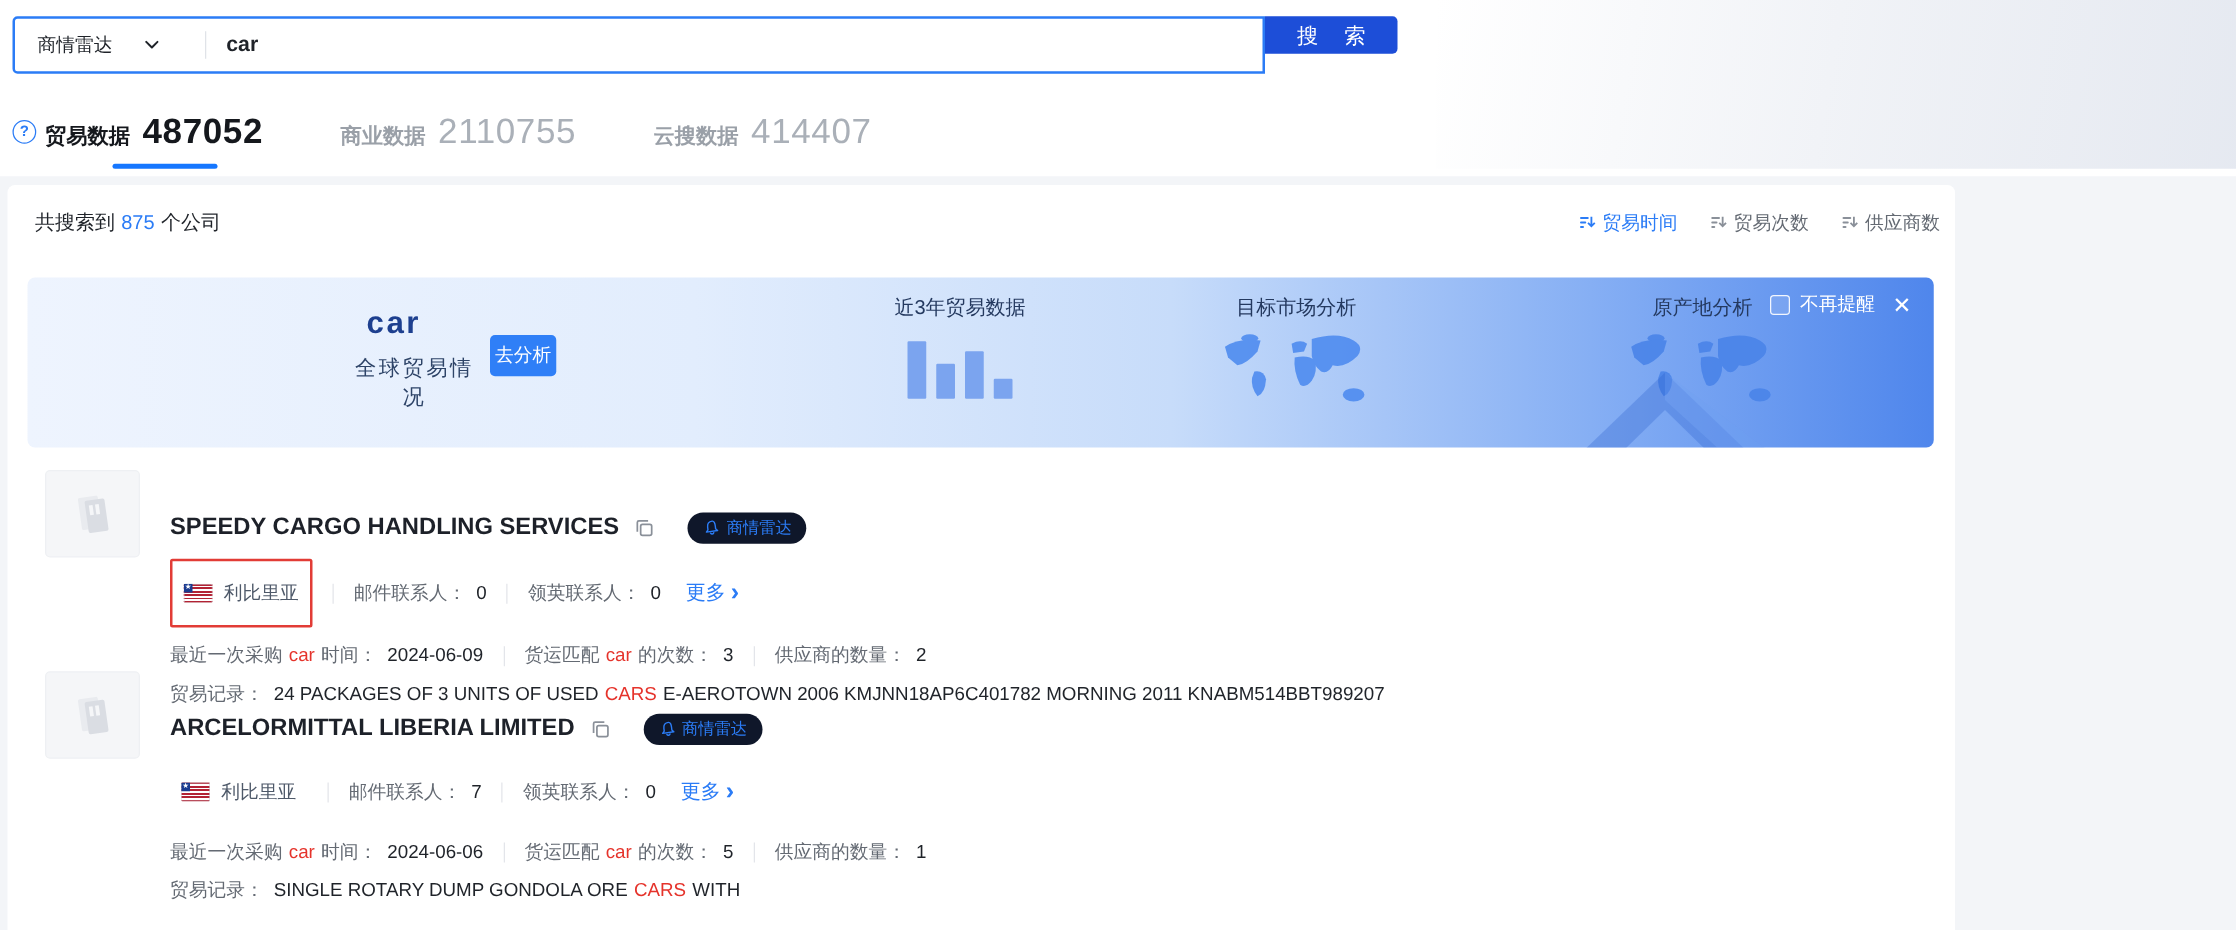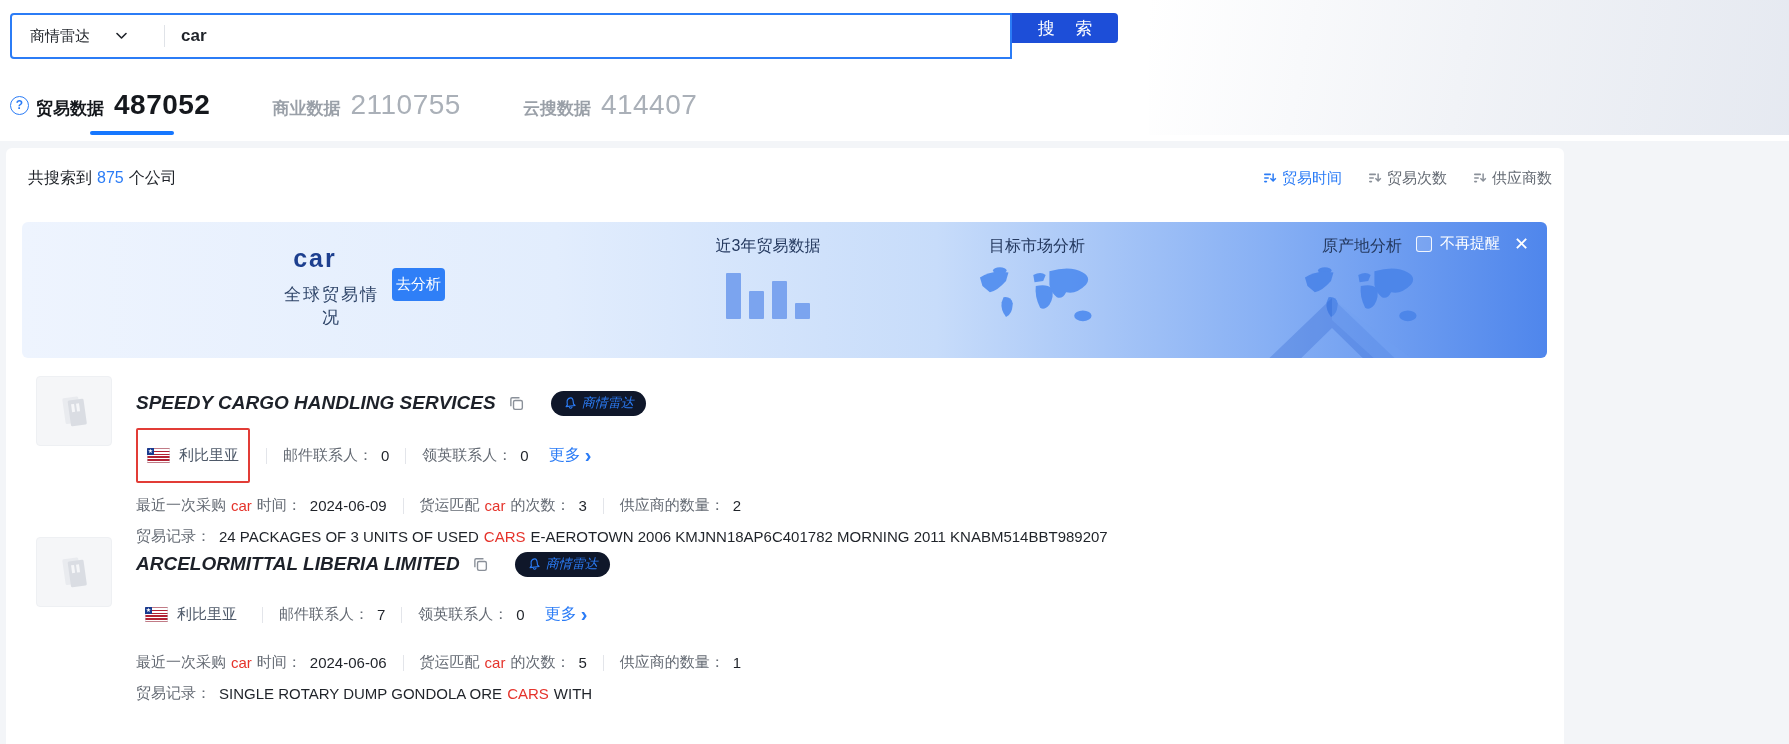--- a/index.html
+++ b/index.html
@@ -59,21 +59,21 @@
   .map-svg { margin-top:8px; color:#4f8cf0; opacity:.9; }
   .dismiss { position:absolute; right:18px; top:12px; display:flex; align-items:center; gap:8px; color:#fff; font-size:15px; }
   .dismiss .chk { width:16px; height:16px; border:1.5px solid rgba(255,255,255,.9); border-radius:3px; background:rgba(255,255,255,.12); cursor:pointer; }
   .dismiss .close { font-size:18px; margin-left:6px; cursor:pointer; line-height:1; }
   .banner-arrow { position:absolute; right:120px; bottom:-12px; opacity:.55; }
   
   .company { position:absolute; left:24px; right:20px; height:160px; }
   .thumb { position:absolute; left:6px; top:6px; width:76px; height:70px; background:#f5f6f8; border:1px solid #eef0f3;
     border-radius:4px; display:flex; align-items:center; justify-content:center; }
   .c-main { position:absolute; left:106px; top:0; right:0; }
-  .c-head { display:flex; align-items:center; height:30px; margin-top:18px;font-style:italic; }
+  .c-head { display:flex; align-items:center; height:30px; margin-top:37px; }
   .c-name { font-size:19px; font-weight:700; color:#1d2129; cursor:pointer; }
   .copy-icon { margin-left:12px; cursor:pointer; display:inline-flex; }
   .badge { margin-left:26px; height:25px; padding:0 12px; border-radius:13px; background:#0f172a; color:#2b7cf6;
     font-size:13px; display:inline-flex; align-items:center; gap:5px; cursor:pointer; }
   .c-row { display:flex; align-items:center; margin-top:10px; font-size:15px; color:#646a73; }
   .country-box { display:flex; align-items:center; gap:9px; padding:16px 9px; }
   .country-box.hl { border:2px solid #e23c36; border-radius:2px; }
   .flag { width:23px; height:15px; position:relative; display:inline-block; overflow:hidden; border-radius:1px;
     background:repeating-linear-gradient(#b22234 0 1.4px,#fff 1.4px 2.8px); box-shadow:0 0 0 .5px #d0d3d8 inset; }
   .flag::before { content:""; position:absolute; left:0; top:0; width:7px; height:7px; background:#1a3b8f; }

